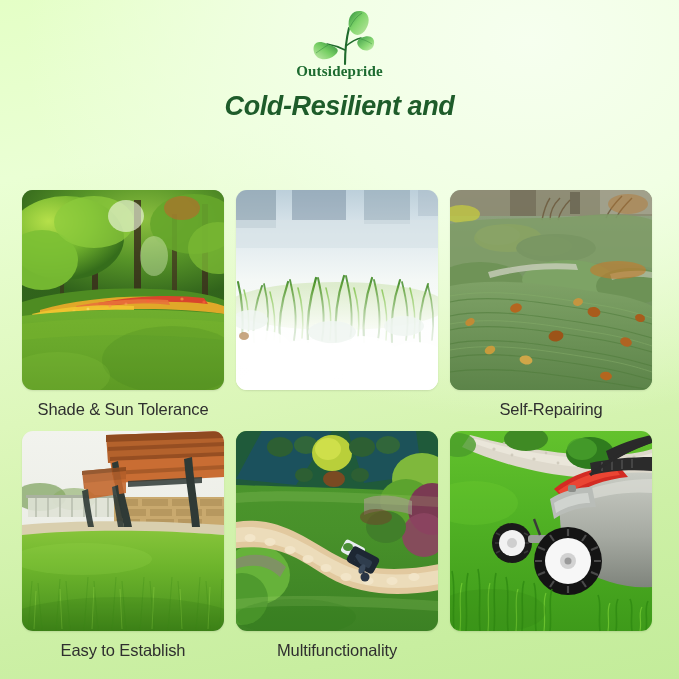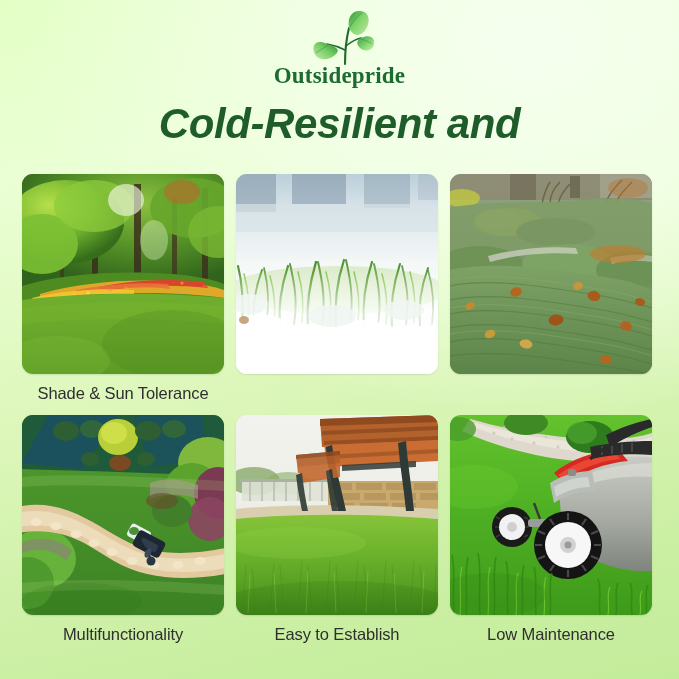--- a/index.html
+++ b/index.html
@@ -38,46 +38,46 @@
   }
 
   .logo-mark {
     width: 78px;
     height: 60px;
     display: block;
   }
 
   .logo-wordmark {
     font-family: "Liberation Serif", serif;
-    font-size: 23px;
+    font-size: 15px;
     font-weight: 700;
     color: #1d6b30;
     letter-spacing: 0.2px;
     margin-top: -4px;
     line-height: 1;
   }
 
   .headline {
     margin-top: 12px;
     font-family: "Liberation Sans", sans-serif;
     font-style: italic;
     font-weight: 700;
-    font-size: 42px;
+    font-size: 27px;
     line-height: 1.18;
     color: #1e5c2a;
     letter-spacing: -0.4px;
     padding: 0 44px;
   }
   .headline .l2 { display: block; }
 
   
   .grid {
     position: absolute;
     left: 22px;
-    top: 174px;
+    top: 190px;
     width: 635px;
     display: grid;
     grid-template-columns: 202px 202px 202px;
     column-gap: 14px;
     row-gap: 10px;
     gap: 12px;
   }
 
   .cell { width: 202px; }
 
@@ -369,95 +369,21 @@
             <ellipse cx="176" cy="152" rx="6" ry="4.5" fill="#b06322" transform="rotate(20 176 152)"></ellipse>
             <ellipse cx="40" cy="160" rx="5.5" ry="4" fill="#c79b3c" transform="rotate(-25 40 160)"></ellipse>
             <ellipse cx="76" cy="170" rx="6.5" ry="4.5" fill="#cfa648" transform="rotate(10 76 170)"></ellipse>
             <ellipse cx="128" cy="112" rx="5" ry="3.8" fill="#c59540" transform="rotate(-14 128 112)"></ellipse>
             <ellipse cx="190" cy="128" rx="5" ry="4" fill="#a85c1c" transform="rotate(16 190 128)"></ellipse>
             <ellipse cx="20" cy="132" rx="5" ry="3.6" fill="#c08a35" transform="rotate(-30 20 132)"></ellipse>
             <ellipse cx="156" cy="186" rx="6" ry="4.2" fill="#b4661f" transform="rotate(8 156 186)"></ellipse>
           </g>
         </svg>
       </div>
-    </div>
-
-    <div class="cell">
-      <div class="thumb">
-        <svg viewBox="0 0 202 200" preserveAspectRatio="none">
-          <defs>
-            <linearGradient id="t5lawn" x1="0" y1="0" x2="0" y2="1">
-              <stop offset="0%" stop-color="#4f9a2e"></stop>
-                <stop offset="50%" stop-color="#48912a"></stop>
-                <stop offset="100%" stop-color="#3c8124"></stop>
-            </linearGradient>
-          </defs>
-          <rect width="202" height="200" fill="url(#t5lawn)"></rect>
-
-          <path d="M0 0 L202 0 L202 62 C150 58 60 56 0 54 Z" fill="#1f5a3a"></path>
-          <path d="M26 0 L96 0 L60 54 L0 48 Z" fill="#1b4f6a" opacity="0.75"></path>
-          <path d="M112 0 L180 0 L186 44 L128 52 Z" fill="#1b4f6a" opacity="0.65"></path>
-
-          <g>
-            <ellipse cx="44" cy="16" rx="13" ry="10" fill="#2d5f33"></ellipse>
-            <ellipse cx="70" cy="14" rx="12" ry="9" fill="#31663a"></ellipse>
-            <ellipse cx="96" cy="22" rx="20" ry="18" fill="#b9cf3a"></ellipse>
-            <ellipse cx="92" cy="18" rx="13" ry="11" fill="#d2e24e" opacity="0.85"></ellipse>
-            <ellipse cx="126" cy="16" rx="13" ry="10" fill="#2d5f33"></ellipse>
-            <ellipse cx="152" cy="14" rx="12" ry="9" fill="#31663a"></ellipse>
-            <ellipse cx="98" cy="48" rx="11" ry="8" fill="#7a4a22"></ellipse>
-            <ellipse cx="124" cy="44" rx="9" ry="7" fill="#2d5f33"></ellipse>
-            <ellipse cx="68" cy="44" rx="9" ry="7" fill="#2d5f33"></ellipse>
-          </g>
-
-          <ellipse cx="186" cy="48" rx="30" ry="26" fill="#7fb83c"></ellipse>
-          <ellipse cx="170" cy="70" rx="26" ry="22" fill="#5ca32e"></ellipse>
-          <ellipse cx="196" cy="78" rx="24" ry="26" fill="#7a3a52"></ellipse>
-          <ellipse cx="188" cy="104" rx="22" ry="22" fill="#8c4560" opacity="0.9"></ellipse>
-          <ellipse cx="150" cy="96" rx="20" ry="16" fill="#417f2a"></ellipse>
-          <path d="M128 68 C142 62 162 64 176 70 L176 84 C160 78 142 78 128 84 Z" fill="#9b9384" opacity="0.7"></path>
-          <ellipse cx="140" cy="86" rx="16" ry="8" fill="#6a4a2a" opacity="0.6"></ellipse>
-
-          <ellipse cx="20" cy="144" rx="34" ry="30" fill="#66b23a"></ellipse>
-          <ellipse cx="6" cy="168" rx="26" ry="26" fill="#4f9a2e"></ellipse>
-          <path d="M0 128 C18 120 38 124 50 136 L44 146 C32 134 16 132 0 138 Z" fill="#8a8476" opacity="0.7"></path>
-
-          <path d="M-6 92 C40 82 70 108 100 124 C132 142 170 140 208 132 L208 158 C168 166 126 166 92 146 C66 131 44 110 -6 118 Z" fill="#e2c99f"></path>
-          <path d="M-6 98 C38 89 68 113 98 129 C130 147 170 146 208 138 L208 152 C168 160 126 160 92 140 C66 125 44 105 -6 112 Z" fill="#ecdcba"></path>
-
-          <g fill="#f3e6c9" opacity="0.95">
-            <ellipse cx="14" cy="107" rx="5.5" ry="4"></ellipse>
-            <ellipse cx="34" cy="111" rx="5.5" ry="4"></ellipse>
-            <ellipse cx="54" cy="119" rx="5.5" ry="4"></ellipse>
-            <ellipse cx="72" cy="128" rx="5.5" ry="4"></ellipse>
-            <ellipse cx="90" cy="137" rx="5.5" ry="4"></ellipse>
-            <ellipse cx="110" cy="146" rx="5.5" ry="4"></ellipse>
-            <ellipse cx="132" cy="150" rx="5.5" ry="4"></ellipse>
-            <ellipse cx="156" cy="150" rx="5.5" ry="4"></ellipse>
-            <ellipse cx="178" cy="146" rx="5.5" ry="4"></ellipse>
-          </g>
-
-          <g>
-            <rect x="106" y="112" width="22" height="14" rx="3" fill="#e8eef0" transform="rotate(28 117 119)"></rect>
-            <rect x="112" y="120" width="30" height="18" rx="4" fill="#1d2733" transform="rotate(28 127 129)"></rect>
-            <rect x="118" y="126" width="18" height="8" rx="2" fill="#2f3d4d" transform="rotate(28 127 130)"></rect>
-            <ellipse cx="112" cy="116" rx="5" ry="4" fill="#4a8f35"></ellipse>
-            <line x1="118" y1="126" x2="128" y2="142" stroke="#1d2733" stroke-width="2.4"></line>
-            <circle cx="129" cy="146" r="4.5" fill="#2a3545"></circle>
-            <ellipse cx="126" cy="138" rx="3" ry="5" fill="#3b4a5c" transform="rotate(28 126 138)"></ellipse>
-          </g>
-
-          <g opacity="0.16">
-            <path d="M0 62 C50 58 120 62 202 66 L202 76 C120 72 50 68 0 72 Z" fill="#bfe88a"></path>
-            <path d="M0 168 C60 162 140 166 202 170 L202 180 C140 176 60 172 0 178 Z" fill="#bfe88a"></path>
-          </g>
-          <ellipse cx="60" cy="186" rx="60" ry="18" fill="#2f7a18" opacity="0.2"></ellipse>
-        </svg>
-      </div>
-      <div class="caption">Multifunctionality</div>
+      <div class="caption">Self-Repairing</div>
     </div>
 
     <div class="cell">
       <div class="thumb">
         <svg viewBox="0 0 202 200" preserveAspectRatio="none">
           <defs>
             <linearGradient id="t4sky" x1="0" y1="0" x2="0" y2="1">
               <stop offset="0%" stop-color="#f2f3ee"></stop>
                 <stop offset="100%" stop-color="#e6e8df"></stop>
             </linearGradient>
@@ -549,20 +475,95 @@
             <path d="M100 198 L98 158"></path>
               <path d="M130 198 L132 156"></path>
               <path d="M160 198 L158 158"></path>
             <path d="M186 198 L188 156"></path>
           </g>
           <ellipse cx="101" cy="192" rx="120" ry="26" fill="#2f6d12" opacity="0.18"></ellipse>
           <ellipse cx="60" cy="128" rx="70" ry="16" fill="#a3e054" opacity="0.18"></ellipse>
         </svg>
       </div>
       <div class="caption">Easy to Establish</div>
+    </div>
+
+    <div class="cell">
+      <div class="thumb">
+        <svg viewBox="0 0 202 200" preserveAspectRatio="none">
+          <defs>
+            <linearGradient id="t5lawn" x1="0" y1="0" x2="0" y2="1">
+              <stop offset="0%" stop-color="#4f9a2e"></stop>
+                <stop offset="50%" stop-color="#48912a"></stop>
+                <stop offset="100%" stop-color="#3c8124"></stop>
+            </linearGradient>
+          </defs>
+          <rect width="202" height="200" fill="url(#t5lawn)"></rect>
+
+          <path d="M0 0 L202 0 L202 62 C150 58 60 56 0 54 Z" fill="#1f5a3a"></path>
+          <path d="M26 0 L96 0 L60 54 L0 48 Z" fill="#1b4f6a" opacity="0.75"></path>
+          <path d="M112 0 L180 0 L186 44 L128 52 Z" fill="#1b4f6a" opacity="0.65"></path>
+
+          <g>
+            <ellipse cx="44" cy="16" rx="13" ry="10" fill="#2d5f33"></ellipse>
+            <ellipse cx="70" cy="14" rx="12" ry="9" fill="#31663a"></ellipse>
+            <ellipse cx="96" cy="22" rx="20" ry="18" fill="#b9cf3a"></ellipse>
+            <ellipse cx="92" cy="18" rx="13" ry="11" fill="#d2e24e" opacity="0.85"></ellipse>
+            <ellipse cx="126" cy="16" rx="13" ry="10" fill="#2d5f33"></ellipse>
+            <ellipse cx="152" cy="14" rx="12" ry="9" fill="#31663a"></ellipse>
+            <ellipse cx="98" cy="48" rx="11" ry="8" fill="#7a4a22"></ellipse>
+            <ellipse cx="124" cy="44" rx="9" ry="7" fill="#2d5f33"></ellipse>
+            <ellipse cx="68" cy="44" rx="9" ry="7" fill="#2d5f33"></ellipse>
+          </g>
+
+          <ellipse cx="186" cy="48" rx="30" ry="26" fill="#7fb83c"></ellipse>
+          <ellipse cx="170" cy="70" rx="26" ry="22" fill="#5ca32e"></ellipse>
+          <ellipse cx="196" cy="78" rx="24" ry="26" fill="#7a3a52"></ellipse>
+          <ellipse cx="188" cy="104" rx="22" ry="22" fill="#8c4560" opacity="0.9"></ellipse>
+          <ellipse cx="150" cy="96" rx="20" ry="16" fill="#417f2a"></ellipse>
+          <path d="M128 68 C142 62 162 64 176 70 L176 84 C160 78 142 78 128 84 Z" fill="#9b9384" opacity="0.7"></path>
+          <ellipse cx="140" cy="86" rx="16" ry="8" fill="#6a4a2a" opacity="0.6"></ellipse>
+
+          <ellipse cx="20" cy="144" rx="34" ry="30" fill="#66b23a"></ellipse>
+          <ellipse cx="6" cy="168" rx="26" ry="26" fill="#4f9a2e"></ellipse>
+          <path d="M0 128 C18 120 38 124 50 136 L44 146 C32 134 16 132 0 138 Z" fill="#8a8476" opacity="0.7"></path>
+
+          <path d="M-6 92 C40 82 70 108 100 124 C132 142 170 140 208 132 L208 158 C168 166 126 166 92 146 C66 131 44 110 -6 118 Z" fill="#e2c99f"></path>
+          <path d="M-6 98 C38 89 68 113 98 129 C130 147 170 146 208 138 L208 152 C168 160 126 160 92 140 C66 125 44 105 -6 112 Z" fill="#ecdcba"></path>
+
+          <g fill="#f3e6c9" opacity="0.95">
+            <ellipse cx="14" cy="107" rx="5.5" ry="4"></ellipse>
+            <ellipse cx="34" cy="111" rx="5.5" ry="4"></ellipse>
+            <ellipse cx="54" cy="119" rx="5.5" ry="4"></ellipse>
+            <ellipse cx="72" cy="128" rx="5.5" ry="4"></ellipse>
+            <ellipse cx="90" cy="137" rx="5.5" ry="4"></ellipse>
+            <ellipse cx="110" cy="146" rx="5.5" ry="4"></ellipse>
+            <ellipse cx="132" cy="150" rx="5.5" ry="4"></ellipse>
+            <ellipse cx="156" cy="150" rx="5.5" ry="4"></ellipse>
+            <ellipse cx="178" cy="146" rx="5.5" ry="4"></ellipse>
+          </g>
+
+          <g>
+            <rect x="106" y="112" width="22" height="14" rx="3" fill="#e8eef0" transform="rotate(28 117 119)"></rect>
+            <rect x="112" y="120" width="30" height="18" rx="4" fill="#1d2733" transform="rotate(28 127 129)"></rect>
+            <rect x="118" y="126" width="18" height="8" rx="2" fill="#2f3d4d" transform="rotate(28 127 130)"></rect>
+            <ellipse cx="112" cy="116" rx="5" ry="4" fill="#4a8f35"></ellipse>
+            <line x1="118" y1="126" x2="128" y2="142" stroke="#1d2733" stroke-width="2.4"></line>
+            <circle cx="129" cy="146" r="4.5" fill="#2a3545"></circle>
+            <ellipse cx="126" cy="138" rx="3" ry="5" fill="#3b4a5c" transform="rotate(28 126 138)"></ellipse>
+          </g>
+
+          <g opacity="0.16">
+            <path d="M0 62 C50 58 120 62 202 66 L202 76 C120 72 50 68 0 72 Z" fill="#bfe88a"></path>
+            <path d="M0 168 C60 162 140 166 202 170 L202 180 C140 176 60 172 0 178 Z" fill="#bfe88a"></path>
+          </g>
+          <ellipse cx="60" cy="186" rx="60" ry="18" fill="#2f7a18" opacity="0.2"></ellipse>
+        </svg>
+      </div>
+      <div class="caption">Multifunctionality</div>
     </div>
 
     <div class="cell">
       <div class="thumb">
         <svg viewBox="0 0 202 200" preserveAspectRatio="none">
           <defs>
             <linearGradient id="t6lawn" x1="0" y1="0" x2="0" y2="1">
               <stop offset="0%" stop-color="#63c22d"></stop>
                 <stop offset="40%" stop-color="#52b325"></stop>
               <stop offset="100%" stop-color="#3e9a1a"></stop>
@@ -671,17 +672,16 @@
               <path d="M38 200 C40 180 36 166 40 152"></path>
             <path d="M66 200 C68 182 64 170 68 158"></path>
               <path d="M94 200 C96 184 92 172 96 162"></path>
             <path d="M158 200 C160 188 156 180 160 172"></path>
               <path d="M190 200 C192 190 188 182 192 176"></path>
           </g>
           <ellipse cx="40" cy="180" rx="56" ry="22" fill="#2d7c10" opacity="0.18"></ellipse>
           <ellipse cx="24" cy="72" rx="44" ry="22" fill="#7fdc3a" opacity="0.18"></ellipse>
         </svg>
       </div>
-      <div class="caption">Low Maintenance</div>
     </div>
 
   </div>
 </div>
 
 </body></html>

